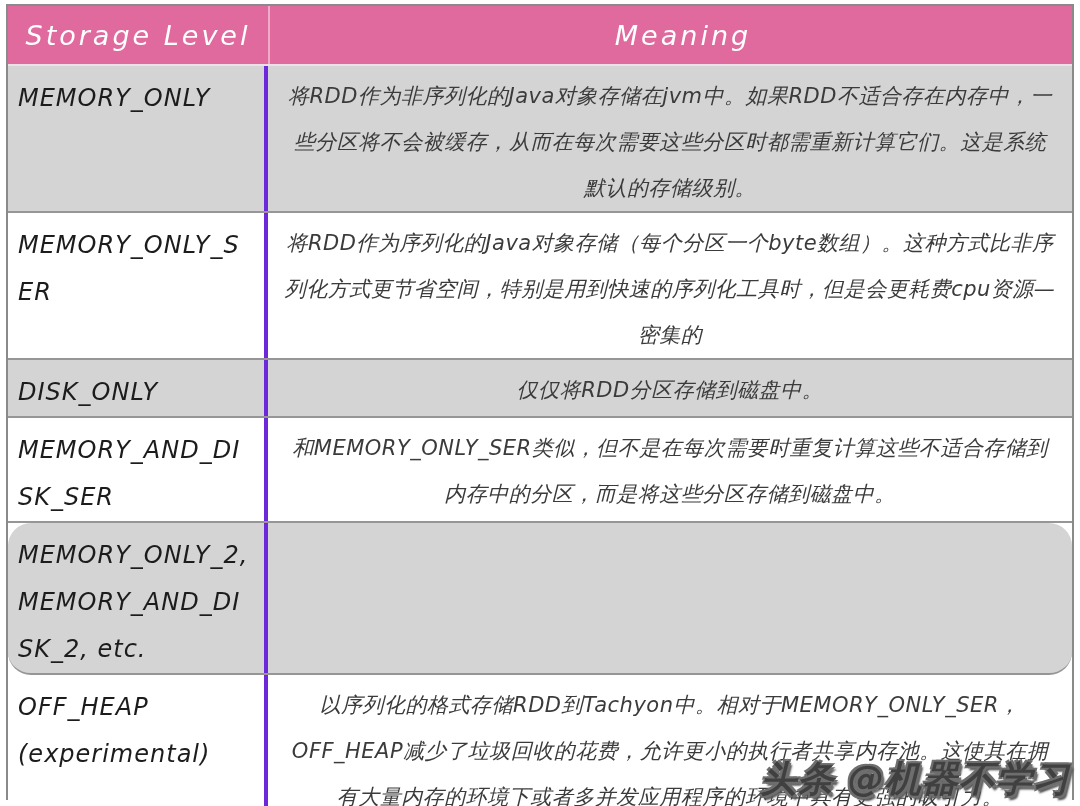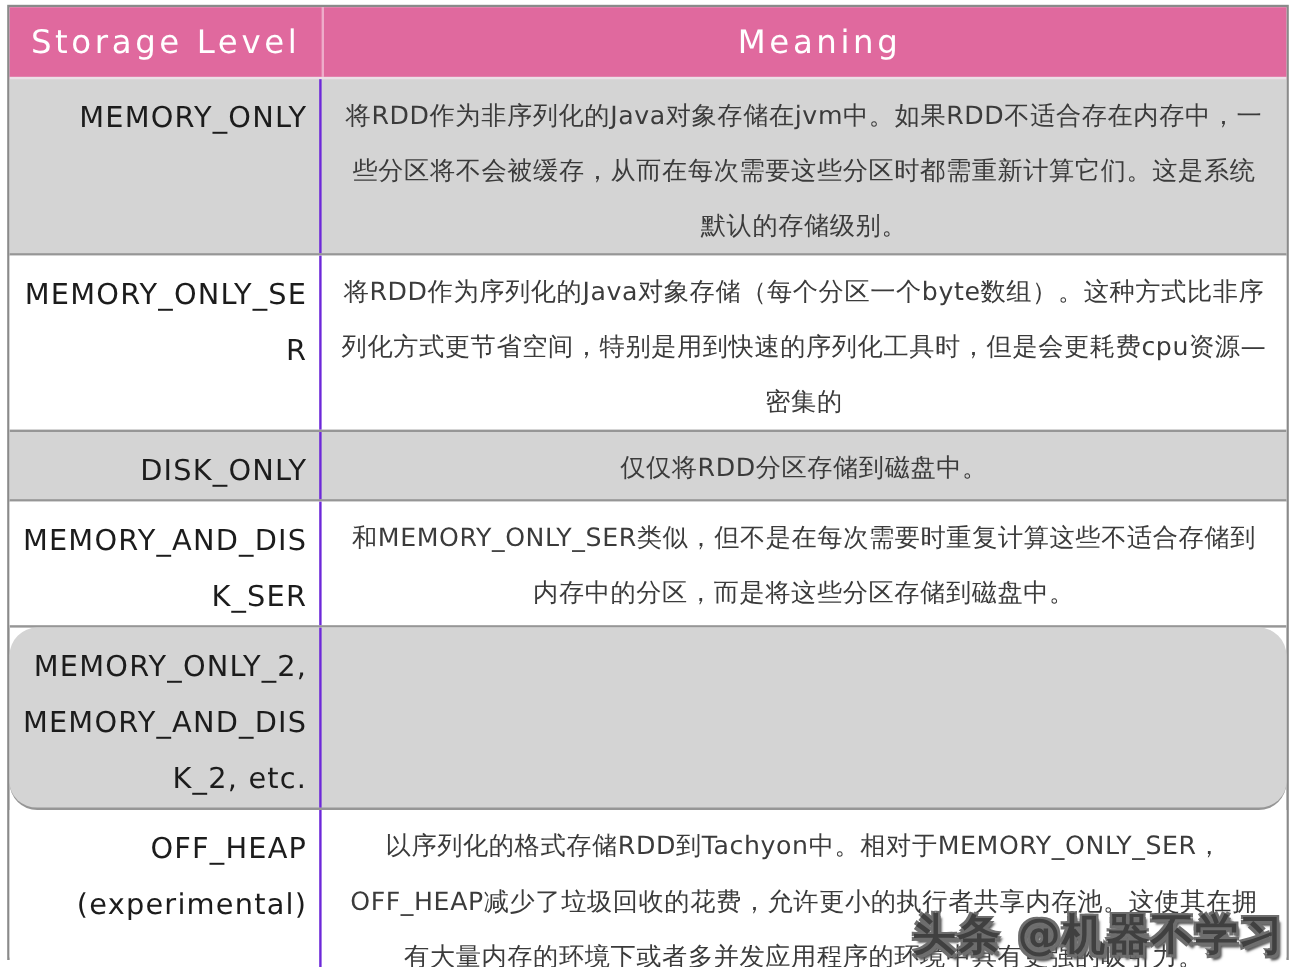--- a/index.html
+++ b/index.html
@@ -8,20 +8,21 @@
     background: #ffffff;
     width: 1080px;
     height: 806px;
     overflow: hidden;
     font-family: "DejaVu Sans", "Liberation Sans", sans-serif;
   }
   .page {
     position: relative;
     width: 1080px;
     height: 806px;
+    font-style: italic;
   }
   .table {
     position: absolute;
     left: 6px;
     top: 4px;
     right: 6px;
     bottom: 6px;
     border: 2px solid #8a8a8a;
     background: #ffffff;
     display: flex;
@@ -50,23 +51,23 @@
     border-bottom: 2px solid #969696;
     box-sizing: border-box;
   }
   .row:last-child { border-bottom: none; }
   .row:nth-child(odd) { background: var(--row-alt-bg, #d4d4d4); }
   .row:nth-child(even) { background: var(--row-bg, #ffffff); }
   .rows { display: flex; flex-direction: column; flex: 1; }
   .cell-level {
     width: 260px;
     flex: none;
-    border-right: 2px solid #6d28d9;
+    border-right: 4px solid #6d28d9;
     box-sizing: border-box;
-    text-align: right;
+    text-align: left;
     font-size: 24px;
     line-height: 47px;
     padding: 9px 10px 0 10px;
     color: #1c1c1c;
     letter-spacing: 1px;
     overflow-wrap: break-word;
   }
   .cell-meaning {
     flex: 1;
     box-sizing: border-box;

